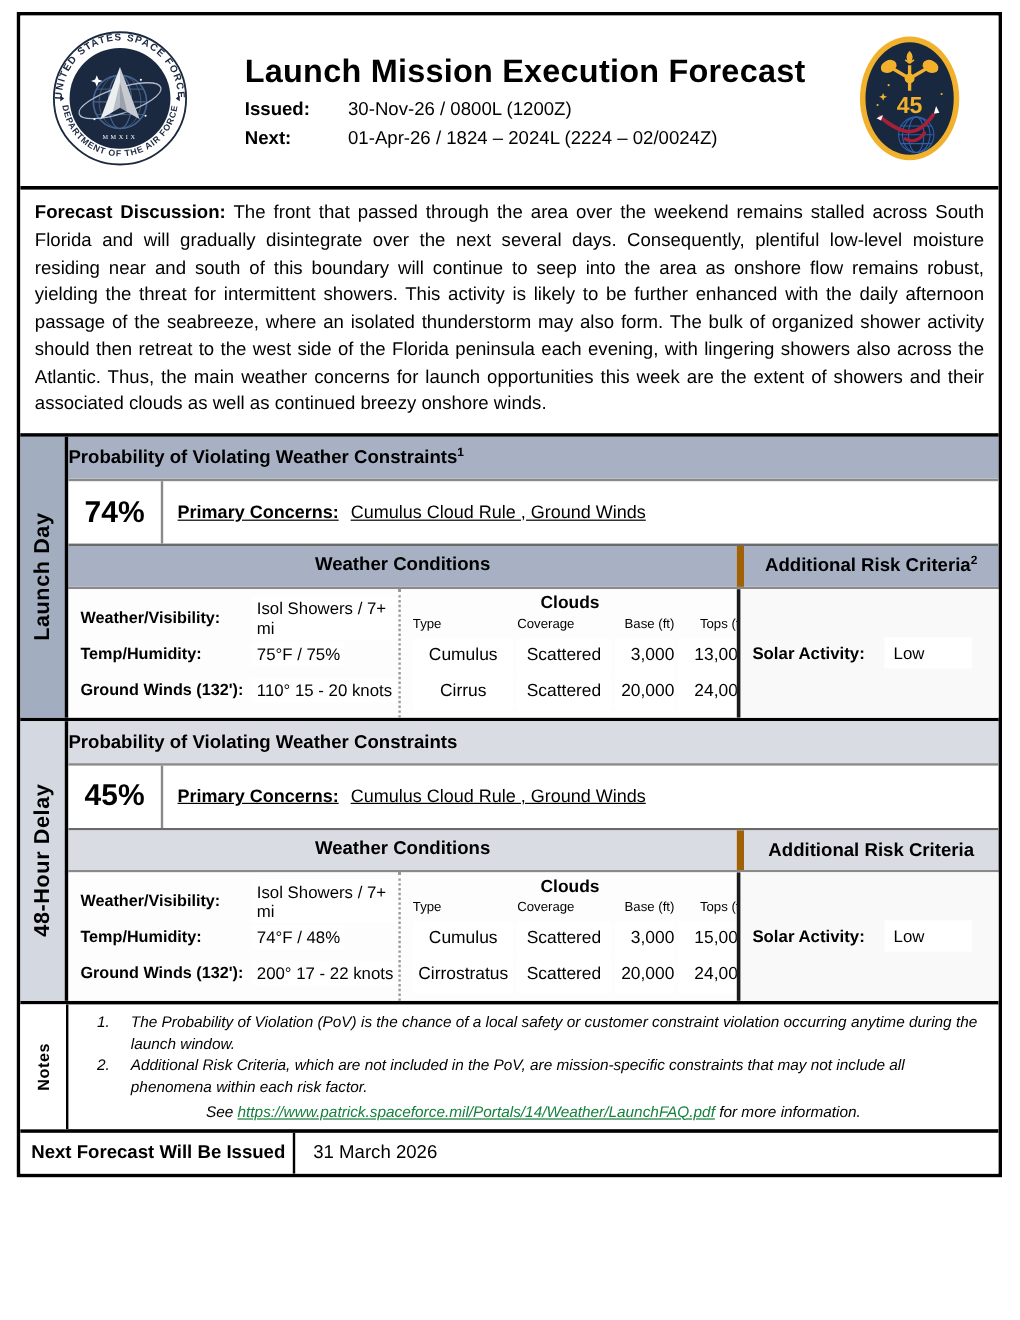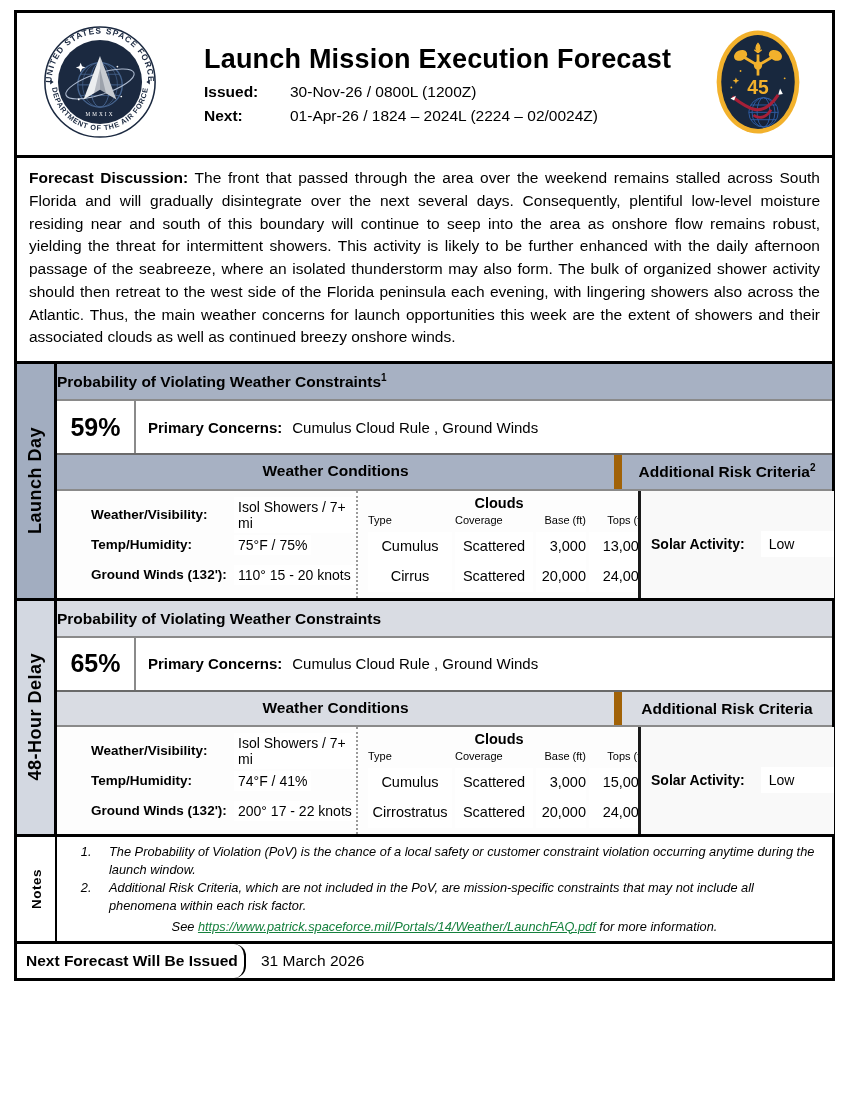--- a/index.html
+++ b/index.html
@@ -28,46 +28,46 @@
               display: flex; align-items: center; justify-content: center; }
   .side-col span { writing-mode: vertical-rl; transform: rotate(180deg); font-weight: bold;
                    font-size: 18px; white-space: nowrap; letter-spacing: 0.5px; }
   .sec-body { flex: 1; display: flex; flex-direction: column; min-width: 0; }
 
   .pov-header { font-weight: bold; font-size: 15.5px; padding: 8px 0; }
   .pov-header sup { font-size: 10px; }
   .pov-row { display: flex; border-top: 2px solid #8a8a8a; border-bottom: 2px solid #6a6a6a; background: #fff; }
   .pov-val { width: 79px; flex: 0 0 auto; display: flex; align-items: center; justify-content: center;
              font-size: 25px; font-weight: bold; border-right: 2px solid #8a8a8a; min-height: 52px; }
-  .pov-concerns { flex: 1; display: flex; align-items: center; padding: 8px 12px; font-size: 15px; }
+  .pov-concerns { flex: 1; display: flex; align-items: center; padding: 8px 12px; font-size: 15px; text-decoration: underline; }
   .pov-concerns .pc-label { font-weight: bold; margin-right: 10px; white-space: nowrap; }
 
   .cond-headers { display: flex; border-bottom: 2px solid #8a8a8a; }
   .wc-header { width: 557px; flex: 0 0 auto; text-align: center; font-weight: bold;
                font-size: 15.5px; padding: 7px 0; }
   .wc-header sup, .risk-header sup { font-size: 10px; }
   .risk-header { flex: 1; text-align: center; font-weight: bold; font-size: 15.5px;
-                 padding: 7px 0; border-left: 8px solid #a16207; }
+                 padding: 7px 0; border-left: 6px solid #a16207; }
 
   .cond-row { display: flex; background: #fdfdfd; }
-  .cond-left { width: 275px; flex: 0 0 auto; padding: 10px 0 8px 10px; margin-left: 24px; }
+  .cond-left { width: 275px; flex: 0 0 auto; padding: 10px 0 8px 10px; }
   .cl-pair { display: flex; align-items: center; height: 28px; font-size: 14px; }
   .cl-pair + .cl-pair { margin-top: 2px; }
   .cl-label { width: 143px; font-weight: bold; font-size: 13.5px; flex: 0 0 auto; }
   .cl-value { background: #fff; padding: 2px 4px; }
 
   .clouds-block { width: 282px; flex: 0 0 auto; border-left: 2px dotted #999; padding: 4px 8px 6px 10px; }
   .clouds-title { text-align: center; font-weight: bold; font-size: 14.5px; margin-bottom: 1px; }
   .clouds-grid { display: grid; grid-template-columns: 84px 78px 50px 58px; column-gap: 3px; }
   .cg-h { font-size: 11px; padding: 2px 0 6px 0; }
   .cg-c { font-size: 14.5px; padding: 6px 0 8px 0; background: #fff; text-align: center; }
   .num { text-align: right; }
 
   .risk-cell { flex: 1; border-left: 3px solid #1a1a1a; display: flex; align-items: center;
-               padding-left: 10px; background: #f9f9f9; justify-content: space-between; }
+               padding-left: 10px; background: #f9f9f9; }
   .risk-label { font-weight: bold; font-size: 14px; white-space: nowrap; }
   .risk-value { margin-left: 16px; background: #fff; padding: 5px 40px 5px 8px; font-size: 14px; }
 
   
   .launch .side-col { background: #a2adc0; }
   .launch .pov-header, .launch .wc-header, .launch .risk-header { background: #a7b1c3; }
   .delay .side-col { background: #d3d8e1; }
   .delay .pov-header, .delay .wc-header, .delay .risk-header { background: #d9dce3; }
 
   
@@ -78,21 +78,21 @@
                      font-size: 13.5px; letter-spacing: 0.5px; }
   .notes-body { flex: 1; padding: 6px 14px 7px 14px; font-style: italic; font-size: 12.8px; }
   .notes-body ol { list-style: decimal; margin-left: 24px; }
   .notes-body li { padding-left: 14px; line-height: 1.4; }
   .see-line { text-align: center; margin-top: 4px; font-size: 12.8px; }
   .see-line a { color: #15803d; text-decoration: underline; }
 
   
   .footer { display: flex; border-top: 3px solid #000; background: #fff; }
   .footer-label { width: 229px; flex: 0 0 auto; font-weight: bold; font-size: 15.5px;
-                  padding: 8px 0 8px 9px; border-right: 2px solid #000; border-radius: 12px; }
+                  padding: 8px 0 8px 9px; border-right: 2px solid #000; }
   .footer-value { flex: 1; font-size: 15.5px; padding: 8px 0 8px 15px; display: flex; align-items: center; }
 </style>
 </head>
 <body>
 
 <div class="page">
   <div class="doc">
 
     <div class="hdr">
       <div class="seal-wrap">
@@ -196,21 +196,21 @@
 
     <div class="fsec launch">
       <div class="side-col">
         <span>Launch Day</span>
       </div>
       <div class="sec-body">
         <div class="pov-header">
           <span>Probability of Violating Weather Constraints</span><sup>1</sup>
         </div>
         <div class="pov-row">
-          <div class="pov-val">59%</div>
+          <div class="pov-val">74%</div>
           <div class="pov-concerns">
             <span class="pc-label">Primary Concerns:</span>
             <span>Cumulus Cloud Rule , Ground Winds</span>
           </div>
         </div>
         <div class="cond-headers">
           <div class="wc-header">Weather Conditions</div>
           <div class="risk-header">
             <span>Additional Risk Criteria</span><sup>2</sup>
           </div>
@@ -257,41 +257,41 @@
 
     <div class="fsec delay">
       <div class="side-col">
         <span>48-Hour Delay</span>
       </div>
       <div class="sec-body">
         <div class="pov-header">
           <span>Probability of Violating Weather Constraints</span><sup></sup>
         </div>
         <div class="pov-row">
-          <div class="pov-val">65%</div>
+          <div class="pov-val">45%</div>
           <div class="pov-concerns">
             <span class="pc-label">Primary Concerns:</span>
             <span>Cumulus Cloud Rule , Ground Winds</span>
           </div>
         </div>
         <div class="cond-headers">
           <div class="wc-header">Weather Conditions</div>
           <div class="risk-header">
             <span>Additional Risk Criteria</span><sup></sup>
           </div>
         </div>
         <div class="cond-row">
           <div class="cond-left">
             <div class="cl-pair">
               <span class="cl-label">Weather/Visibility:</span>
               <span class="cl-value">Isol Showers / 7+ mi</span>
             </div>
             <div class="cl-pair">
               <span class="cl-label">Temp/Humidity:</span>
-              <span class="cl-value">74°F / 41%</span>
+              <span class="cl-value">74°F / 48%</span>
             </div>
             <div class="cl-pair">
               <span class="cl-label">Ground Winds (132'):</span>
               <span class="cl-value">200° 17 - 22 knots</span>
             </div>
           </div>
           <div class="clouds-block">
             <div class="clouds-title">Clouds</div>
             <div class="clouds-grid">
               <div class="cg-h">Type</div>

